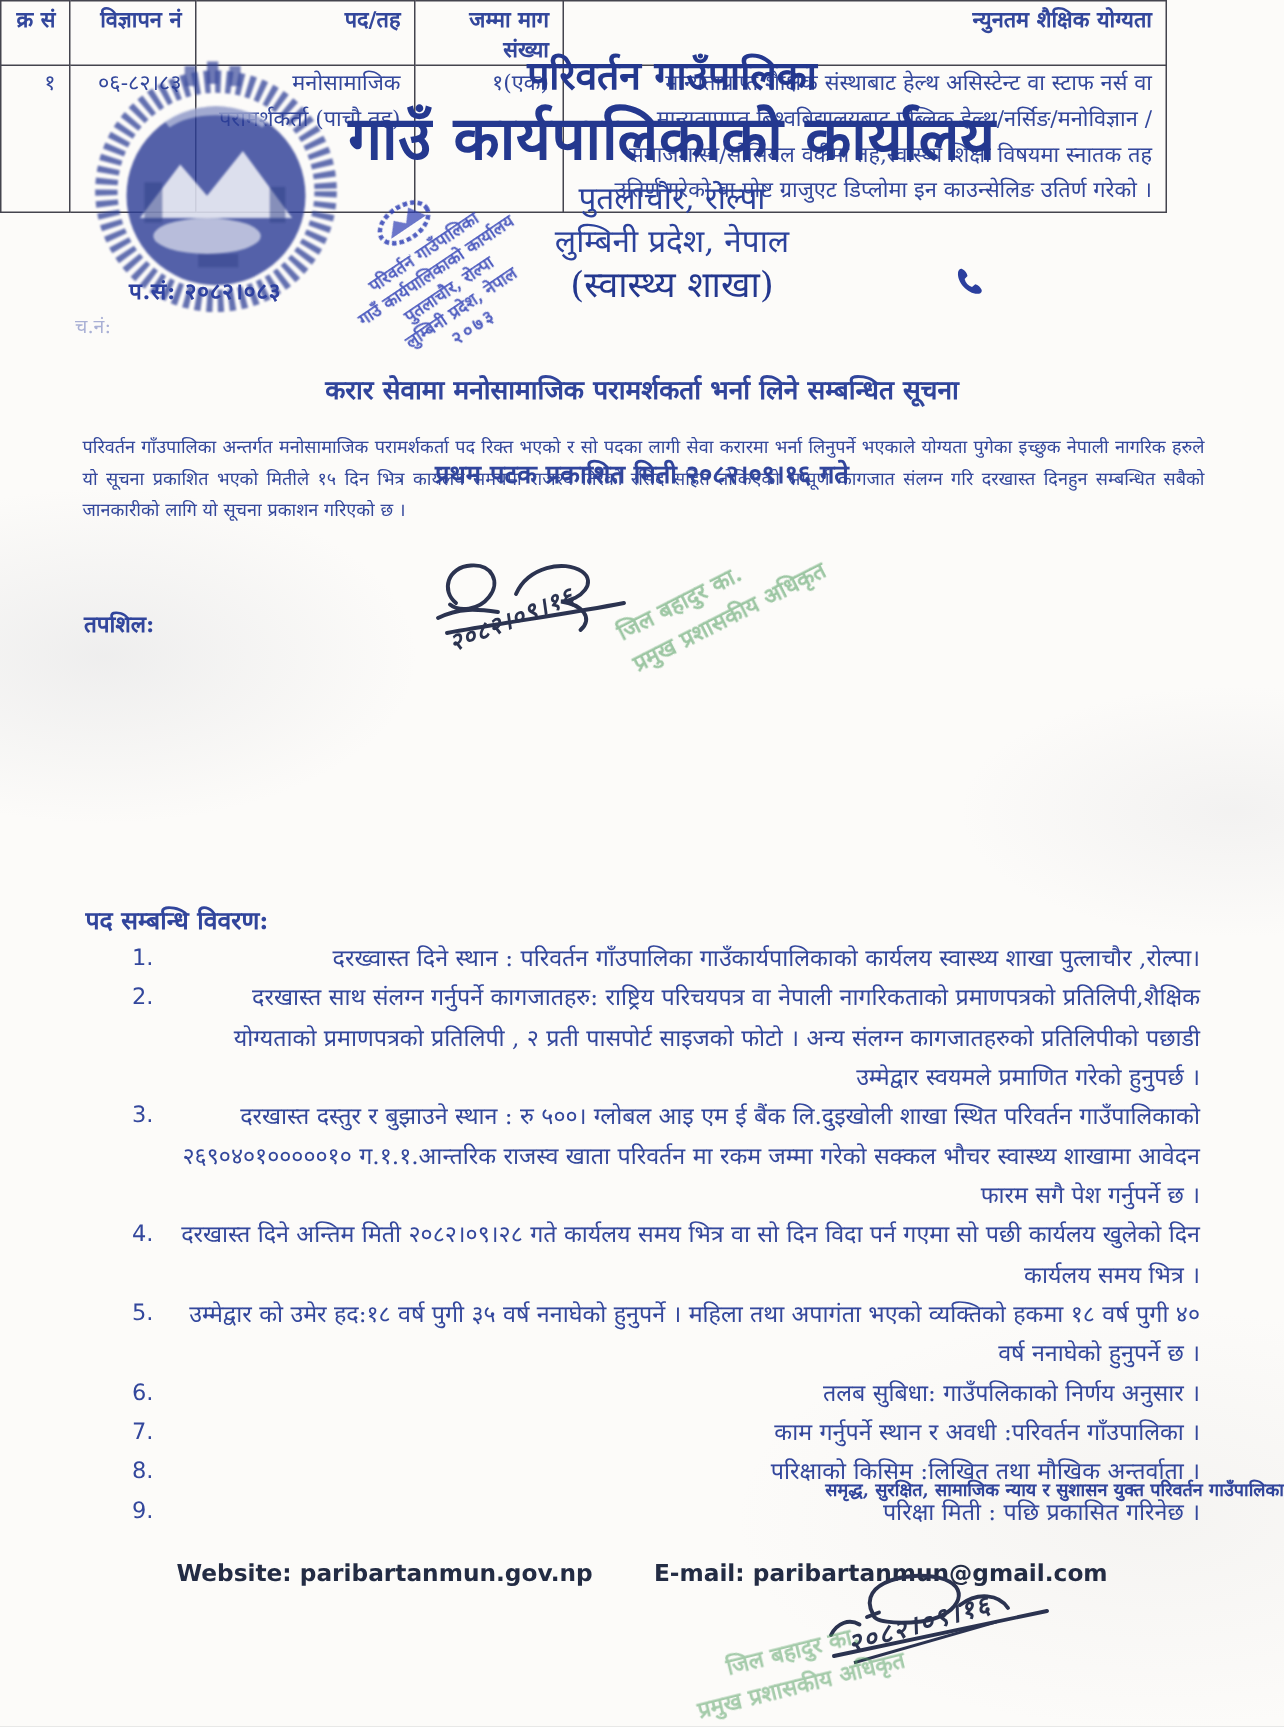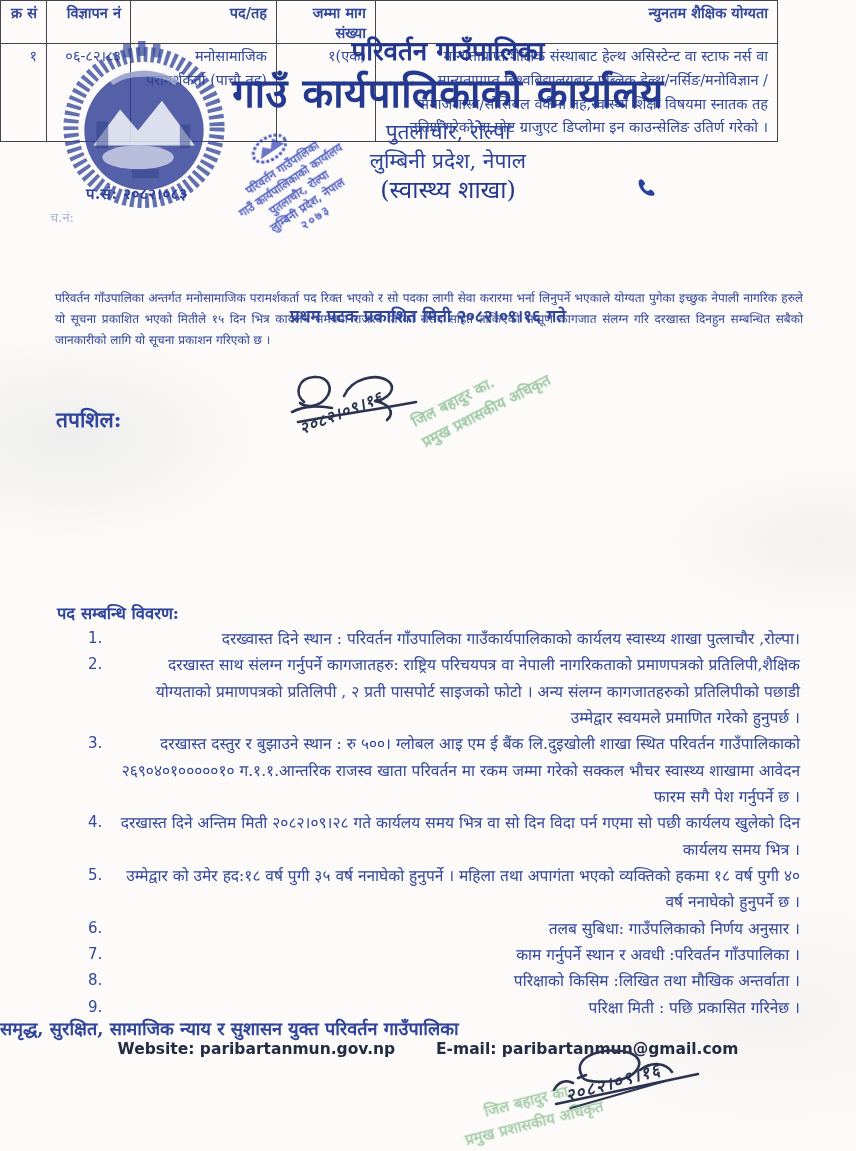--- a/index.html
+++ b/index.html
@@ -27,21 +27,21 @@
   .stamp-blue{
     left:196px;top:128px;width:190px;text-align:center;color:#2b3cb4;opacity:.82;
     transform:rotate(-34deg);transform-origin:50% 50%;
     font-size:11.5px;line-height:1.3;font-weight:bold;filter:blur(.3px);
   }
   .stamp-blue .yr{font-size:12px;letter-spacing:2px;}
   
   .ntitle{left:0;top:247px;width:100%;text-align:center;font-size:17.5px;font-weight:bold;color:#31459c;}
   .ndate{left:0;top:277px;width:100%;text-align:center;font-size:17px;font-weight:bold;color:#31459c;margin-top:27px;}
   .nbody{left:55px;top:288px;width:748px;font-size:12px;line-height:1.74;text-align:justify;color:#33479c;}
-  .tapasil{left:56px;top:405px;font-size:21px;font-weight:bold;color:#31459c;}
+  .tapasil{left:56px;top:405px;font-size:15px;font-weight:bold;color:#31459c;}
   
   .sig-top{left:288px;top:368px;width:170px;height:86px;}
   .sig-date-top{
     left:300px;top:418px;font-size:16px;font-weight:bold;color:#2b3350;
     transform:rotate(-22deg);transform-origin:0 50%;letter-spacing:1px;font-style:italic;
   }
   .gstamp{color:#4f9c5d;font-weight:bold;line-height:1.5;filter:blur(.4px);}
   .gstamp-top{left:428px;top:408px;font-size:15px;opacity:.55;transform:rotate(-27deg);transform-origin:0 100%;white-space:nowrap;}
   .sig-bottom{left:548px;top:1044px;width:170px;height:70px;}
   .sig-date-bottom{
@@ -58,21 +58,21 @@
   }
   .vtable th{font-size:14.5px;font-weight:bold;height:30px;}
   .vtable td{font-size:14.5px;line-height:1.64;}
   
   .dheading{left:57px;top:601px;font-size:16.5px;font-weight:bold;color:#31459c;}
   .dlist{left:88px;top:626px;width:712px;}
   .ditem{display:flex;font-size:15.5px;line-height:1.7;color:#33479c;}
   .ditem .num{width:28px;flex:0 0 28px;font-family:"DejaVu Sans","Liberation Sans",sans-serif;font-size:15px;}
   .ditem .txt{flex:1;text-align:right;}
   
-  .motto{left:0;top:1016px;width:100%;text-align:left;font-size:18px;color:#31459c;font-weight:bold;}
+  .motto{left:0;top:984px;width:100%;text-align:right;font-size:12px;color:#31459c;font-weight:bold;}
   .weblinks{
     left:0;top:1040px;width:100%;text-align:center;font-size:15.5px;font-weight:bold;color:#232c44;
     font-family:"DejaVu Sans","Liberation Sans",sans-serif;
   }
   .weblinks .gap{display:inline-block;width:30px;}
 </style>
 </head>
 <body>
 
 <div class="page">
@@ -118,20 +118,21 @@
     <span>२०८२।०८३</span>
   </div>
   <div class="abs chn-line">च.नं:</div>
 
   <div class="abs phone">
     <svg width="24" height="24" viewBox="0 0 24 24">
       <path fill="#2b3f9e" d="M7.4 3.3 C9.4 4.3 10.8 6.1 11 8 L9.1 10 C9.7 12.7 11.5 14.6 14 15.3 L16.2 13.5 C18 13.9 19.7 15.4 20.4 17.2 C20.9 18.4 20 19.6 18.7 19.8 C11.9 20.7 3.8 12.5 4.7 5.5 C4.9 4.1 6.2 2.8 7.4 3.3 Z"></path>
     </svg>
   </div>
 
+  <div class="abs ntitle">करार सेवामा मनोसामाजिक परामर्शकर्ता भर्ना लिने सम्बन्धित सूचना</div>
   <div class="abs ndate">प्रथम पटक प्रकाशित मिती २०८२।०९।१६ गते</div>
 
   <div class="abs nbody">परिवर्तन गाँउपालिका अन्तर्गत मनोसामाजिक परामर्शकर्ता पद रिक्त भएको र सो पदका लागी सेवा करारमा भर्ना लिनुपर्ने भएकाले योग्यता पुगेका इच्छुक नेपाली नागरिक हरुले यो सूचना प्रकाशित भएको मितीले १५ दिन भित्र कार्यलय समयमा राजश्व तिरेको रसिद सहित तोकिएको सम्पूर्ण कागजात संलग्न गरि दरखास्त दिनहुन सम्बन्धित सबैको जानकारीको लागि यो सूचना प्रकाशन गरिएको छ ।</div>
   <div class="abs tapasil">तपशिल:</div>
 
   <div class="abs sig-top">
     <svg width="170" height="86" viewBox="0 0 170 86" fill="none" stroke="#2b3350" stroke-width="2.6" stroke-linecap="round">
       <path d="M16 34 C6 26 10 10 26 9 C40 8 46 20 38 30 C31 39 18 40 12 35"></path>
       <path d="M4 44 C18 37 30 38 44 40"></path>
       <path d="M56 28 C64 10 88 5 100 13 C110 20 100 32 86 33 C100 35 108 44 99 52"></path>

